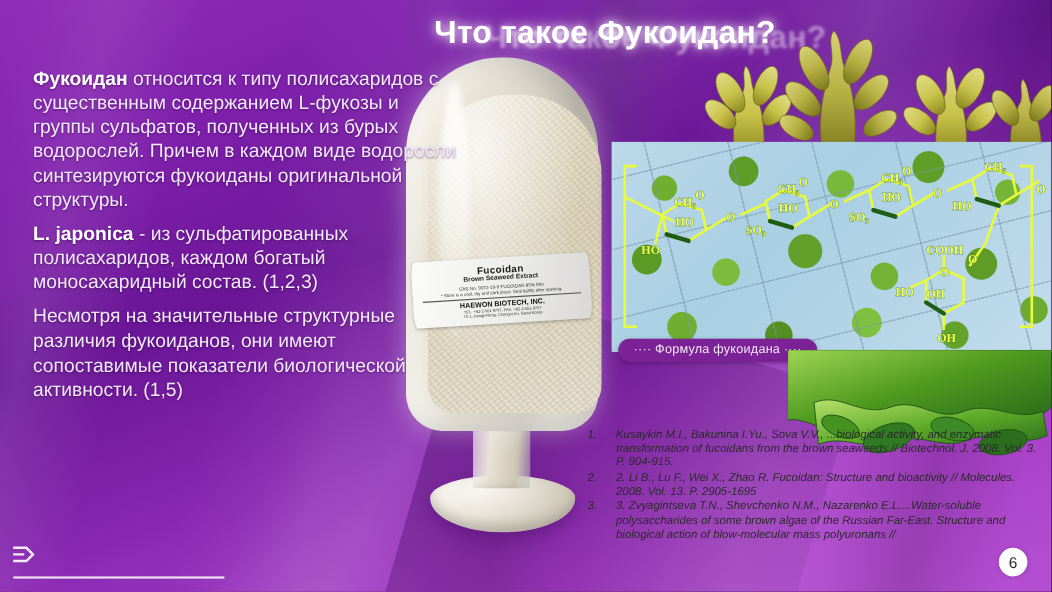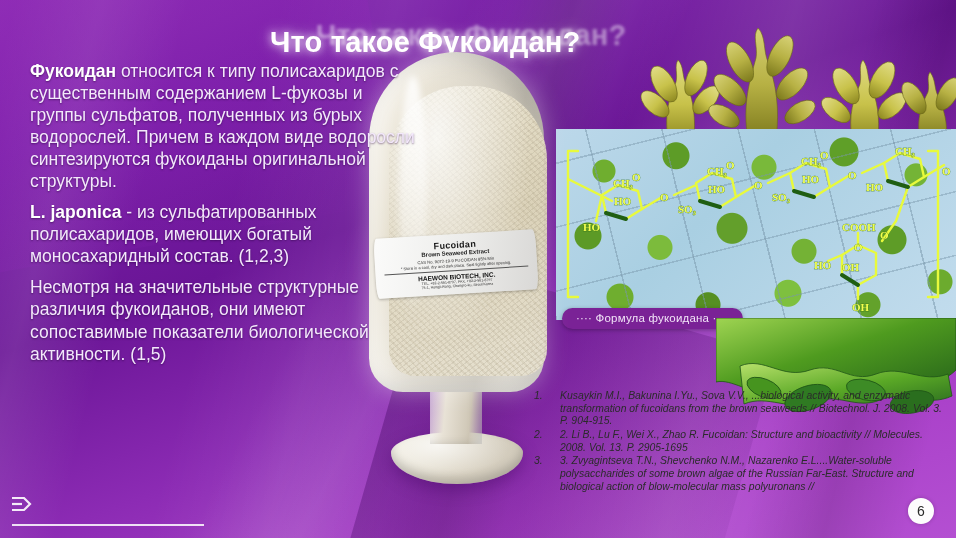--- a/index.html
+++ b/index.html
@@ -34,23 +34,24 @@
   }
   .wedge2 {
     position:absolute; left:-40px; top:-60px; width:420px; height:300px;
     background:linear-gradient(160deg, rgba(150,40,190,.45), rgba(120,20,160,0));
     transform:rotate(-10deg); pointer-events:none;
   }
 
   
   #title-wrap { position:absolute; left:270px; top:14px; width:560px; height:44px; }
   .title-text {
-    position:absolute; left:0; top:12px; width:100%;
+    position:absolute; left:0; top:0; width:100%;
     font-size:29px; font-weight:bold; color:#ffffff; white-space:nowrap;
     letter-spacing:.2px;
+    text-align:center;
   }
   .title-ghost {
     color:rgba(255,255,255,.45);
     filter:blur(1.6px);
     left:46px; top:5px;
   }
   .title-main { text-shadow:0 0 9px rgba(255,255,255,.85), 0 0 18px rgba(255,255,255,.45); }
 
   
   #body-col { position:absolute; left:30px; top:60px; width:390px; }
@@ -398,21 +399,21 @@
   <div id="body-col">
     <div class="para">
       <div class="ghost"> относится к типу полисахаридов с существенным содержанием L-фукозы и группы сульфатов, полученных из бурых водорослей. Причем в каждом виде водоросли синтезируются фукоиданы оригинальной структуры.</div>
       <p>
         <b>Фукоидан</b><span> относится к типу полисахаридов с существенным содержанием L-фукозы и группы сульфатов, полученных из бурых водорослей. Причем в каждом виде водоросли синтезируются фукоиданы оригинальной структуры.</span>
       </p>
     </div>
     <div class="para">
       <div class="ghost">  - из сульфатированных полисахаридов, имеющих богатый моносахаридный состав. (1,2,3)</div>
       <p>
-        <b>L. japonica</b><span>  - из сульфатированных полисахаридов, имеющих богатый моносахаридный состав. (1,2,3)</span>
+        <b>L. japonica</b><span>  - из сульфатированных полисахаридов, каждом богатый моносахаридный состав. (1,2,3)</span>
       </p>
     </div>
     <div class="para">
       <div class="ghost">Несмотря на значительные структурные различия фукоиданов, они имеют сопоставимые показатели биологической активности. (1,2)</div>
       <p>
         <b></b><span>Несмотря на значительные структурные различия фукоиданов, они имеют сопоставимые показатели биологической активности. (1,5)</span>
       </p>
     </div>
   </div>
 

